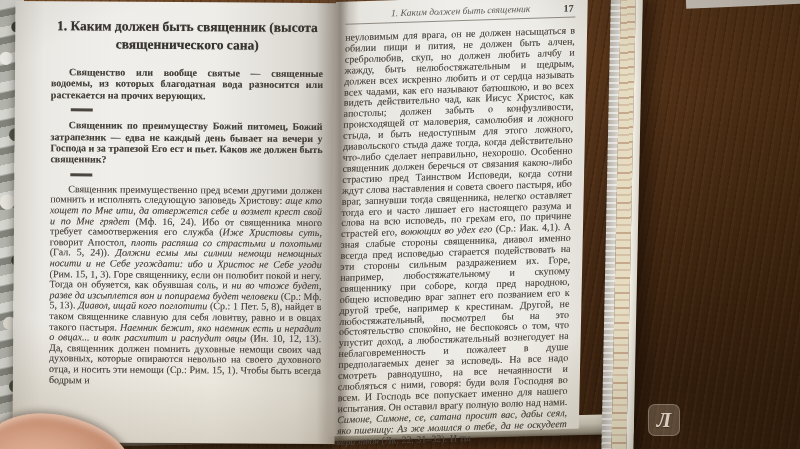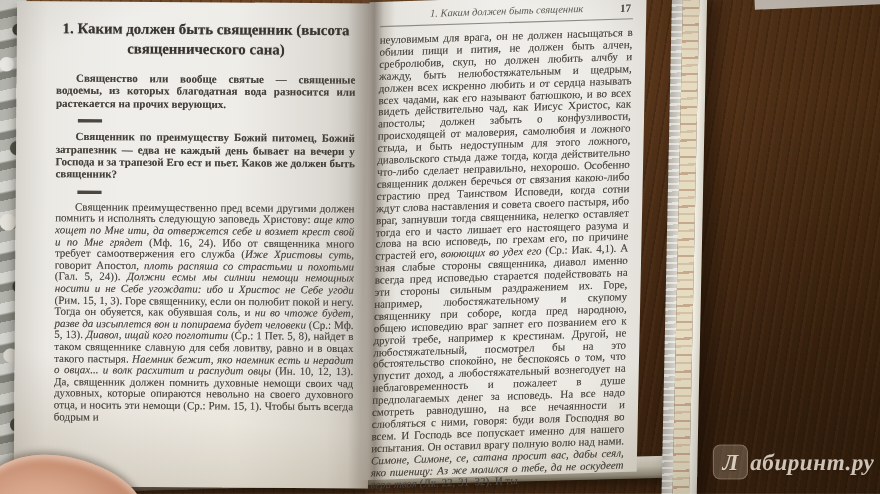--- a/index.html
+++ b/index.html
@@ -112,15 +112,14 @@
       <p class="rightbody"><span>неуловимым для врага, он не должен насыщаться в обилии пищи и пития, не должен быть алчен, сребролюбив, скуп, но должен любить алчбу и жажду, быть нелюбостяжательным и щедрым, должен всех искренно любить и от сердца называть всех чадами, как его называют батюшкою, и во всех видеть действительно чад, как Иисус Христос, как апостолы; должен забыть о конфузливости, происходящей от маловерия, самолюбия и ложного стыда, и быть недоступным для этого ложного, диавольского стыда даже тогда, когда действительно что-либо сделает неправильно, нехорошо. Особенно священник должен беречься от связания какою-либо страстию пред Таинством Исповеди, когда сотни ждут слова наставления и совета своего пастыря, ибо враг, запнувши тогда священника, нелегко оставляет тогда его и часто лишает его настоящего разума и слова на всю исповедь, по грехам его, по причине страстей его, </span><span class="it">воюющих во удех его </span><span>(Ср.: Иак. 4,1). А зная слабые стороны священника, диавол именно всегда пред исповедью старается подействовать на эти стороны сильным раздражением их. Горе, например, любостяжательному и скупому священнику при соборе, когда пред народною, общею исповедию враг запнет его позванием его к другой требе, например к крестинам. Другой, не любостяжательный, посмотрел бы на это обстоятельство спокойно, не беспокоясь о том, что упустит доход, а любостяжательный вознегодует на неблаговременность и пожалеет в душе предполагаемых денег за исповедь. На все надо смотреть равнодушно, на все нечаянности и слюбляться с ними, говоря: буди воля Господня во всем. И Господь все попускает именно для нашего испытания. Он оставил врагу полную волю над нами. </span><span class="it">Симоне, Симоне, се, сатана просит вас, дабы сеял, яко пшеницу: Аз же молился о тебе, да не оскудеет вера твоя </span><span>(Лк. 22, 31–32). И ты</span></p>
     </div>
   </div>
 
   <div class="gutter"></div>
   <div class="vignette"></div>
   <div class="thumb"></div>
 
   <div class="watermark">
     <div class="wm-box">Л</div>
-    <div class="wm-text">абиринт.ру</div>
   </div>
 </div>
 
 </body></html>

